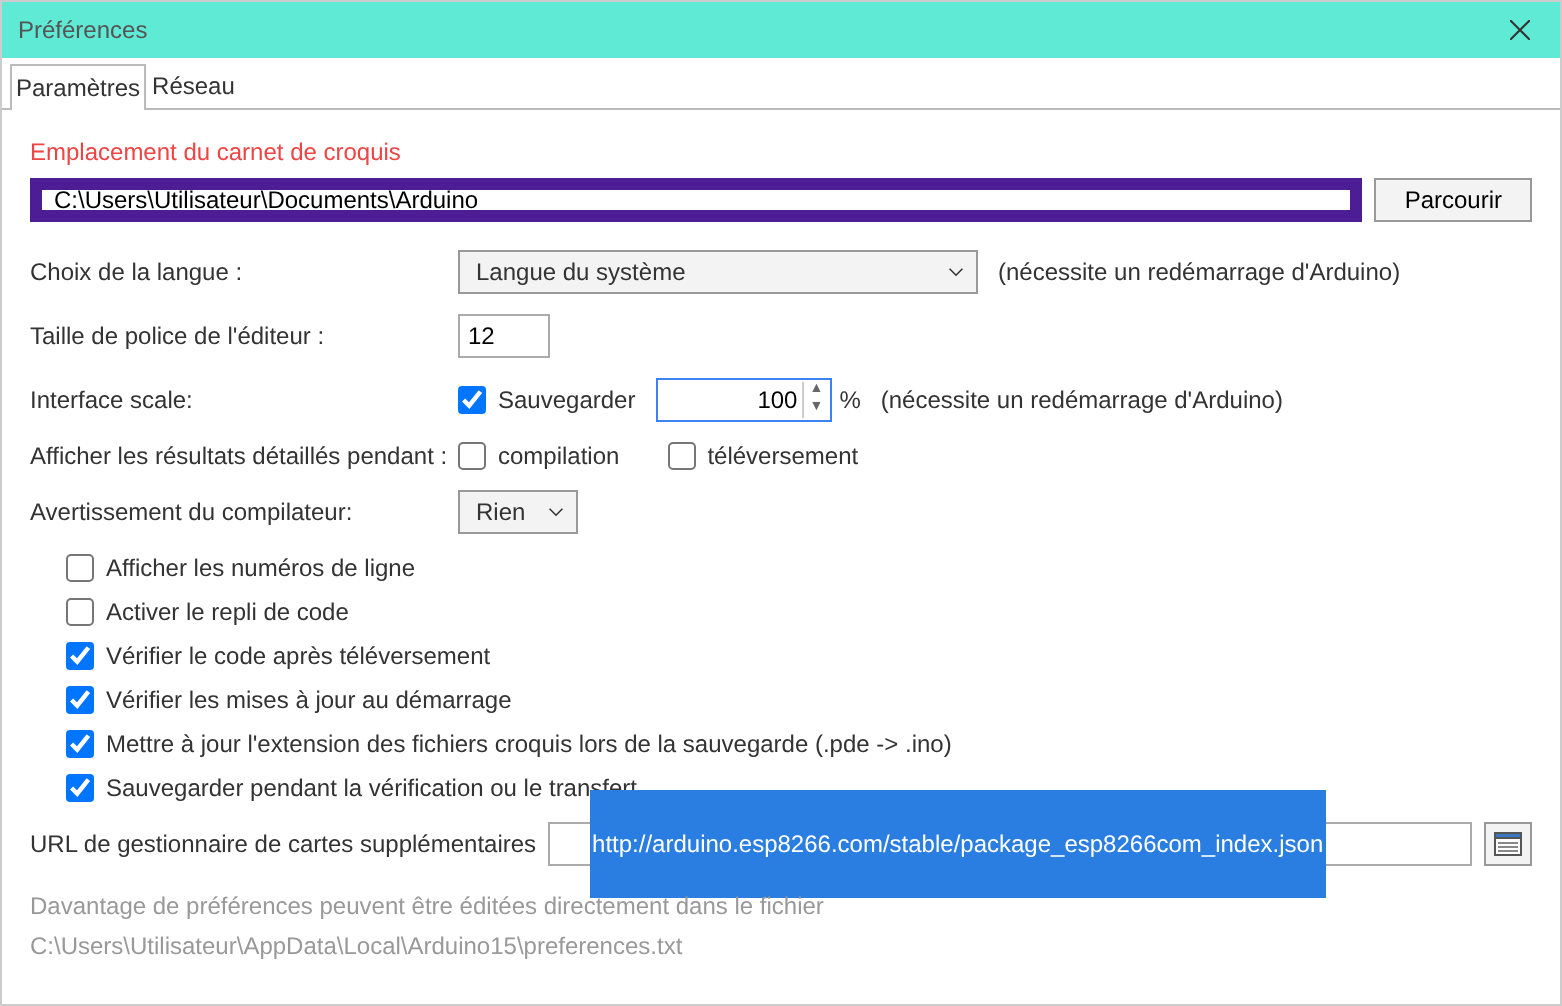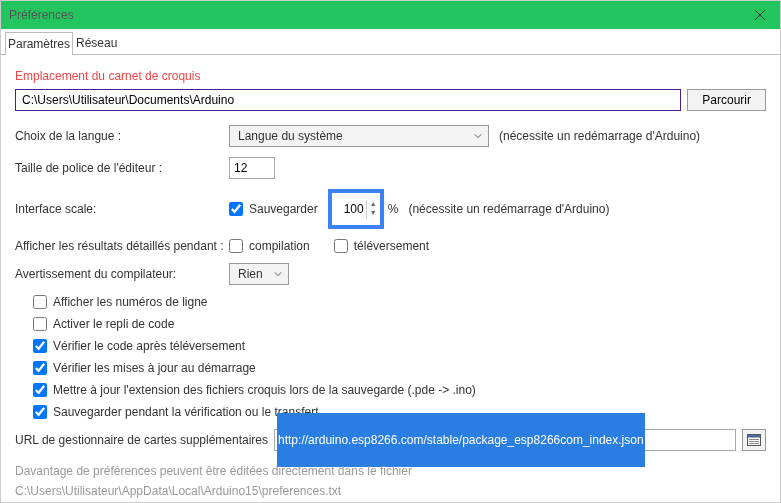--- a/index.html
+++ b/index.html
@@ -1,46 +1,46 @@
 <!DOCTYPE html>
 <html><head>
 <meta charset="utf-8">
 <style>
   * { box-sizing: border-box; font-family: "Segoe UI", Tahoma, sans-serif; font-size: 12px; }
   body { margin: 0; background: #fff; color: #333; width: 781px; height: 503px; overflow: hidden; border: 1px solid #ccc; }
-  .titlebar { display: flex; justify-content: space-between; align-items: center; height: 28px; padding: 0 0 0 8px; background: #22c55e; color: #555; }
+  .titlebar { display: flex; justify-content: space-between; align-items: center; height: 28px; padding: 0 0 0 8px; background: #5eead4; color: #555; }
   .titlebar .close { width: 40px; height: 28px; display: flex; align-items: center; justify-content: center; cursor: pointer; }
   .titlebar .close svg { width: 10px; height: 10px; stroke: #333; stroke-width: 1; }
   .tabs { display: flex; border-bottom: 1px solid #bbb; padding: 0 4px; margin-top: 2px; }
   .tab { padding: 4px 2px; border: 1px solid transparent; border-bottom: none; position: relative; cursor: pointer; color: #333; }
   .tab.active { border-color: #bbb; background: #fff; top: 1px; }
   .content { padding: 14px 14px 10px 14px; }
   .section-label { margin-bottom: 6px; color: #ef4444; }
   .row { display: flex; align-items: center; margin-bottom: 10px; }
   .path-row { display: flex; gap: 6px; margin-bottom: 14px; }
-  input[type=text].textfield { flex: 1; height: 22px; padding: 2px 6px; border: 1px solid #4c1d95; background: #fff; font-family: inherit; }
+  input[type=text].textfield { flex: 1; height: 22px; padding: 2px 6px; border: 6px solid #4c1d95; background: #fff; font-family: inherit; }
   .btn { height: 22px; padding: 0 14px; border: 1px solid #999; background: #f3f3f3; cursor: pointer; }
   .label-col { width: 214px; color: #333; }
   .select { height: 22px; border: 1px solid #999; background: #f3f3f3; display: flex; align-items: center; justify-content: space-between; padding: 0 6px 0 8px; cursor: pointer; }
   .select.lang { width: 260px; }
   .select.warn { width: 60px; }
   .select .chev { width: 8px; height: 8px; }
   .numbox { width: 46px; height: 22px; border: 1px solid #aaa; padding: 2px 4px; }
-  .spinbox { display: flex; align-items: center; border: 4px solid #3b82f6; height: 40px; }
+  .spinbox { display: flex; align-items: center; border: 1px solid #3b82f6; height: 22px; padding-left: 38px; }
   .spinbox input { border: none; width: 34px; text-align: right; padding: 0 2px; height: 18px; outline: none; }
   .spinbox .spin { width: 14px; display: flex; flex-direction: column; border-left: 1px solid #ccc; }
   .spinbox .spin div { height: 9px; font-size: 7px; line-height: 7px; text-align: center; color: #666; cursor: pointer; }
   .hint { margin-left: 10px; color: #333; }
   .chk { display: flex; align-items: center; gap: 6px; }
   .chk input { width: 14px; height: 14px; margin: 0; }
   .chk-row { margin-left: 18px; margin-bottom: 8px; }
   .url-row { display: flex; align-items: center; gap: 6px; margin-top: 10px; }
   .url-row .lbl { white-space: nowrap; }
   .url-input { flex: 1; height: 22px; border: 1px solid #aaa; padding: 0; display: flex; align-items: center; }
-  .url-input span { background: #2a7de1; color: #fff; padding: 20px 1px; margin: 1px 2px; }
+  .url-input span { background: #2a7de1; color: #fff; padding: 20px 1px; margin: 1px 20px; }
   .iconbtn { width: 24px; height: 22px; border: 1px solid #999; background: #f3f3f3; display: flex; align-items: center; justify-content: center; cursor: pointer; }
   .iconbtn svg { width: 14px; height: 12px; }
   .footnote { color: #999; margin-top: 10px; line-height: 1.7; }
 </style>
 </head>
 <body>
 
 <div class="titlebar">
   <span>Préférences</span>
   <div class="close">

